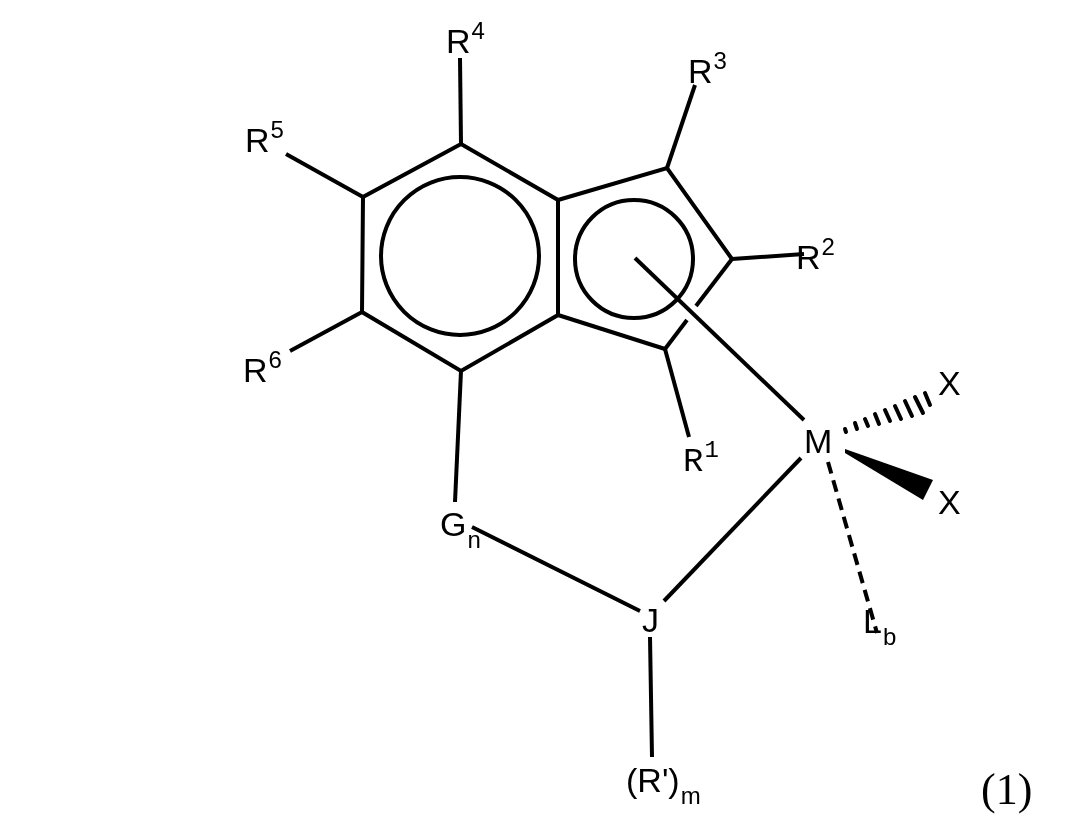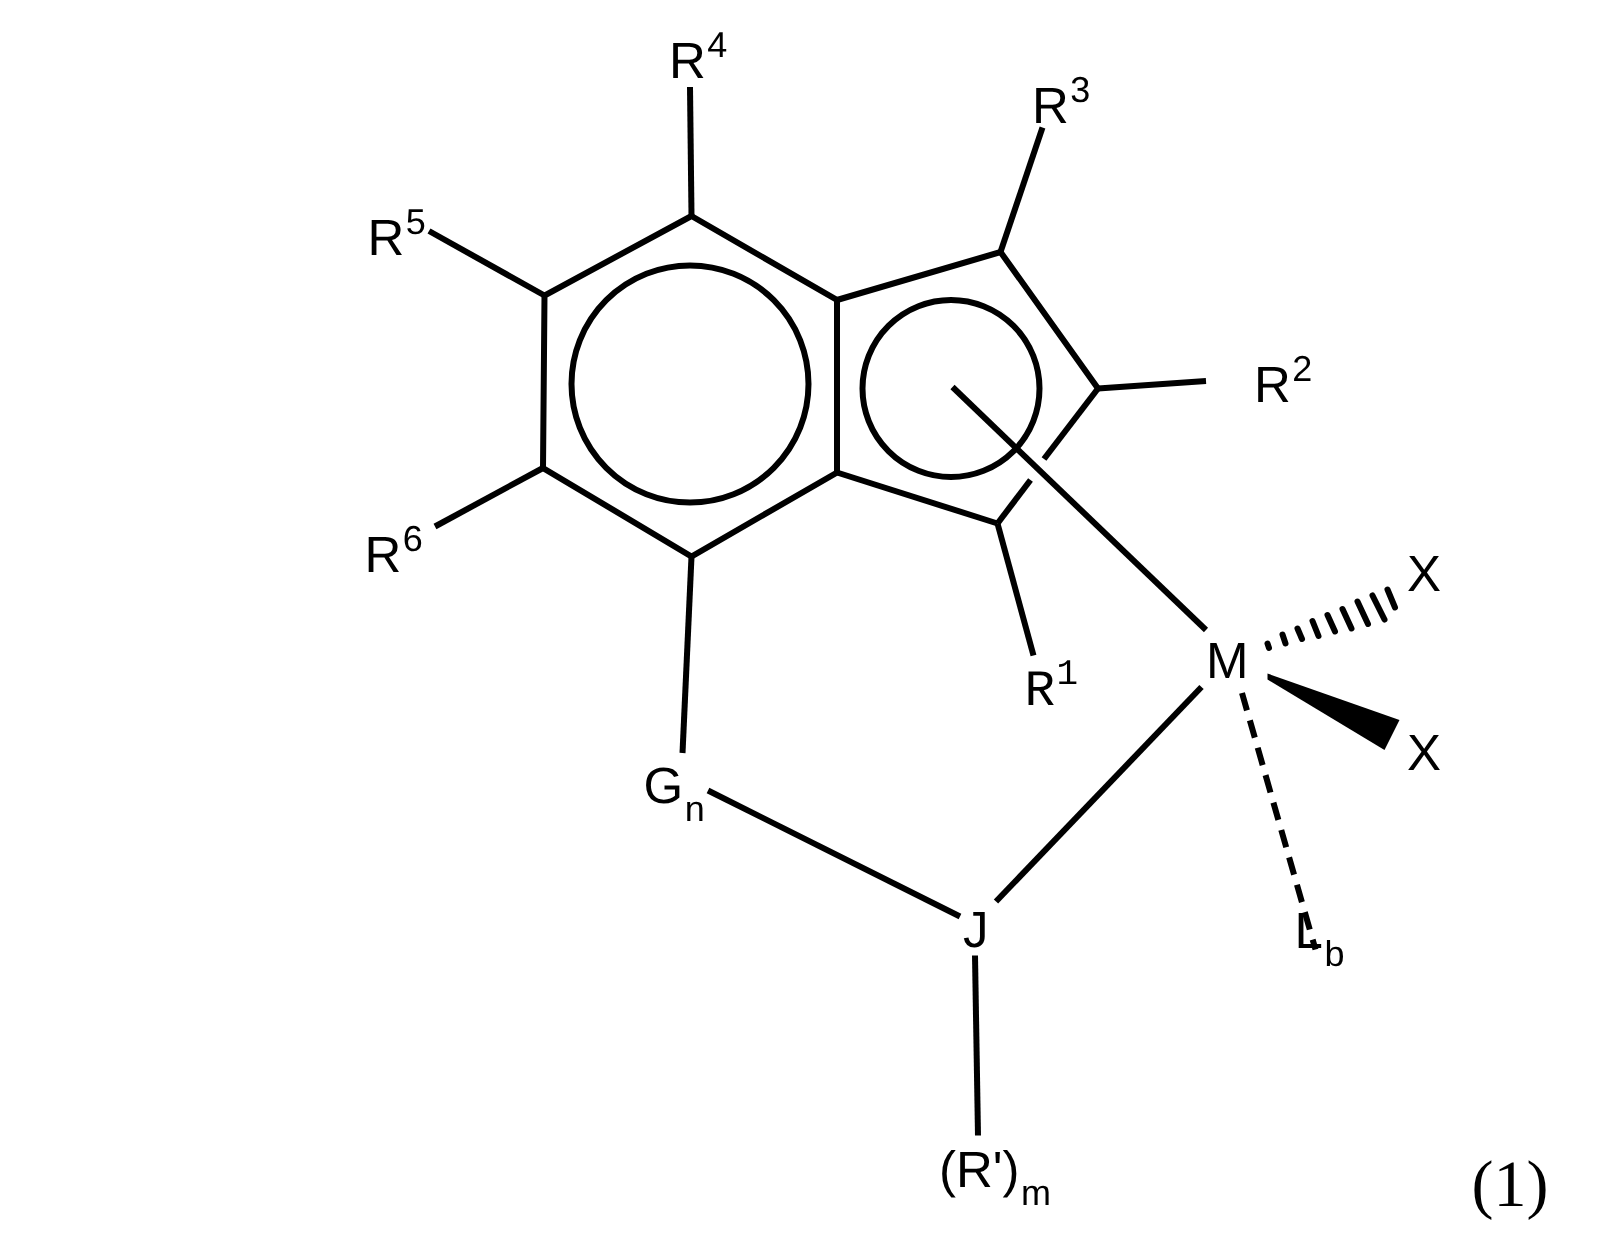--- a/index.html
+++ b/index.html
@@ -57,26 +57,26 @@
       <line x1="897" y1="393" x2="902" y2="405"></line>
     </g>
 
     <polygon fill="#000" points="817,449 905,480 895,500 817,453"></polygon>
 
     <line x1="800" y1="462" x2="849" y2="633" stroke="#000" stroke-width="4" stroke-dasharray="12,7"></line>
   </svg>
 
   <div class="lbl" style="left:418px;top:24px;"><span>R</span><sup>4</sup></div>
   <div class="lbl" style="left:660px;top:54px;"><span>R</span><sup>3</sup></div>
-  <div class="lbl" style="left:217px;top:142px;"><span>R</span><sup>5</sup></div>
-  <div class="lbl" style="left:808px;top:240px;"><span>R</span><sup>2</sup></div>
+  <div class="lbl" style="left:217px;top:123px;"><span>R</span><sup>5</sup></div>
+  <div class="lbl" style="left:768px;top:240px;"><span>R</span><sup>2</sup></div>
   <div class="lbl" style="left:215px;top:353px;"><span>R</span><sup>6</sup></div>
   <div class="lbl" style="left:655px;top:445px;font-family:Liberation Mono, monospace;"><span>R</span><sup>1</sup></div>
   <div class="lbl" style="left:776px;top:424px;"><span>M</span></div>
   <div class="lbl" style="left:910px;top:366px;"><span>X</span></div>
   <div class="lbl" style="left:910px;top:485px;"><span>X</span></div>
-  <div class="lbl" style="left:401px;top:507px;"><span>G</span><sub>n</sub></div>
+  <div class="lbl" style="left:412px;top:507px;"><span>G</span><sub>n</sub></div>
   <div class="lbl" style="left:614px;top:603px;"><span>J</span></div>
   <div class="lbl" style="left:835px;top:604px;"><span>L</span><sub>b</sub></div>
   <div class="lbl" style="left:598px;top:763px;text-align:right;"><span>(R')</span><sub>m</sub></div>
 
   <div class="eqn" style="left:953px;top:768px;">(1)</div>
 </div>
 
 </body></html>

